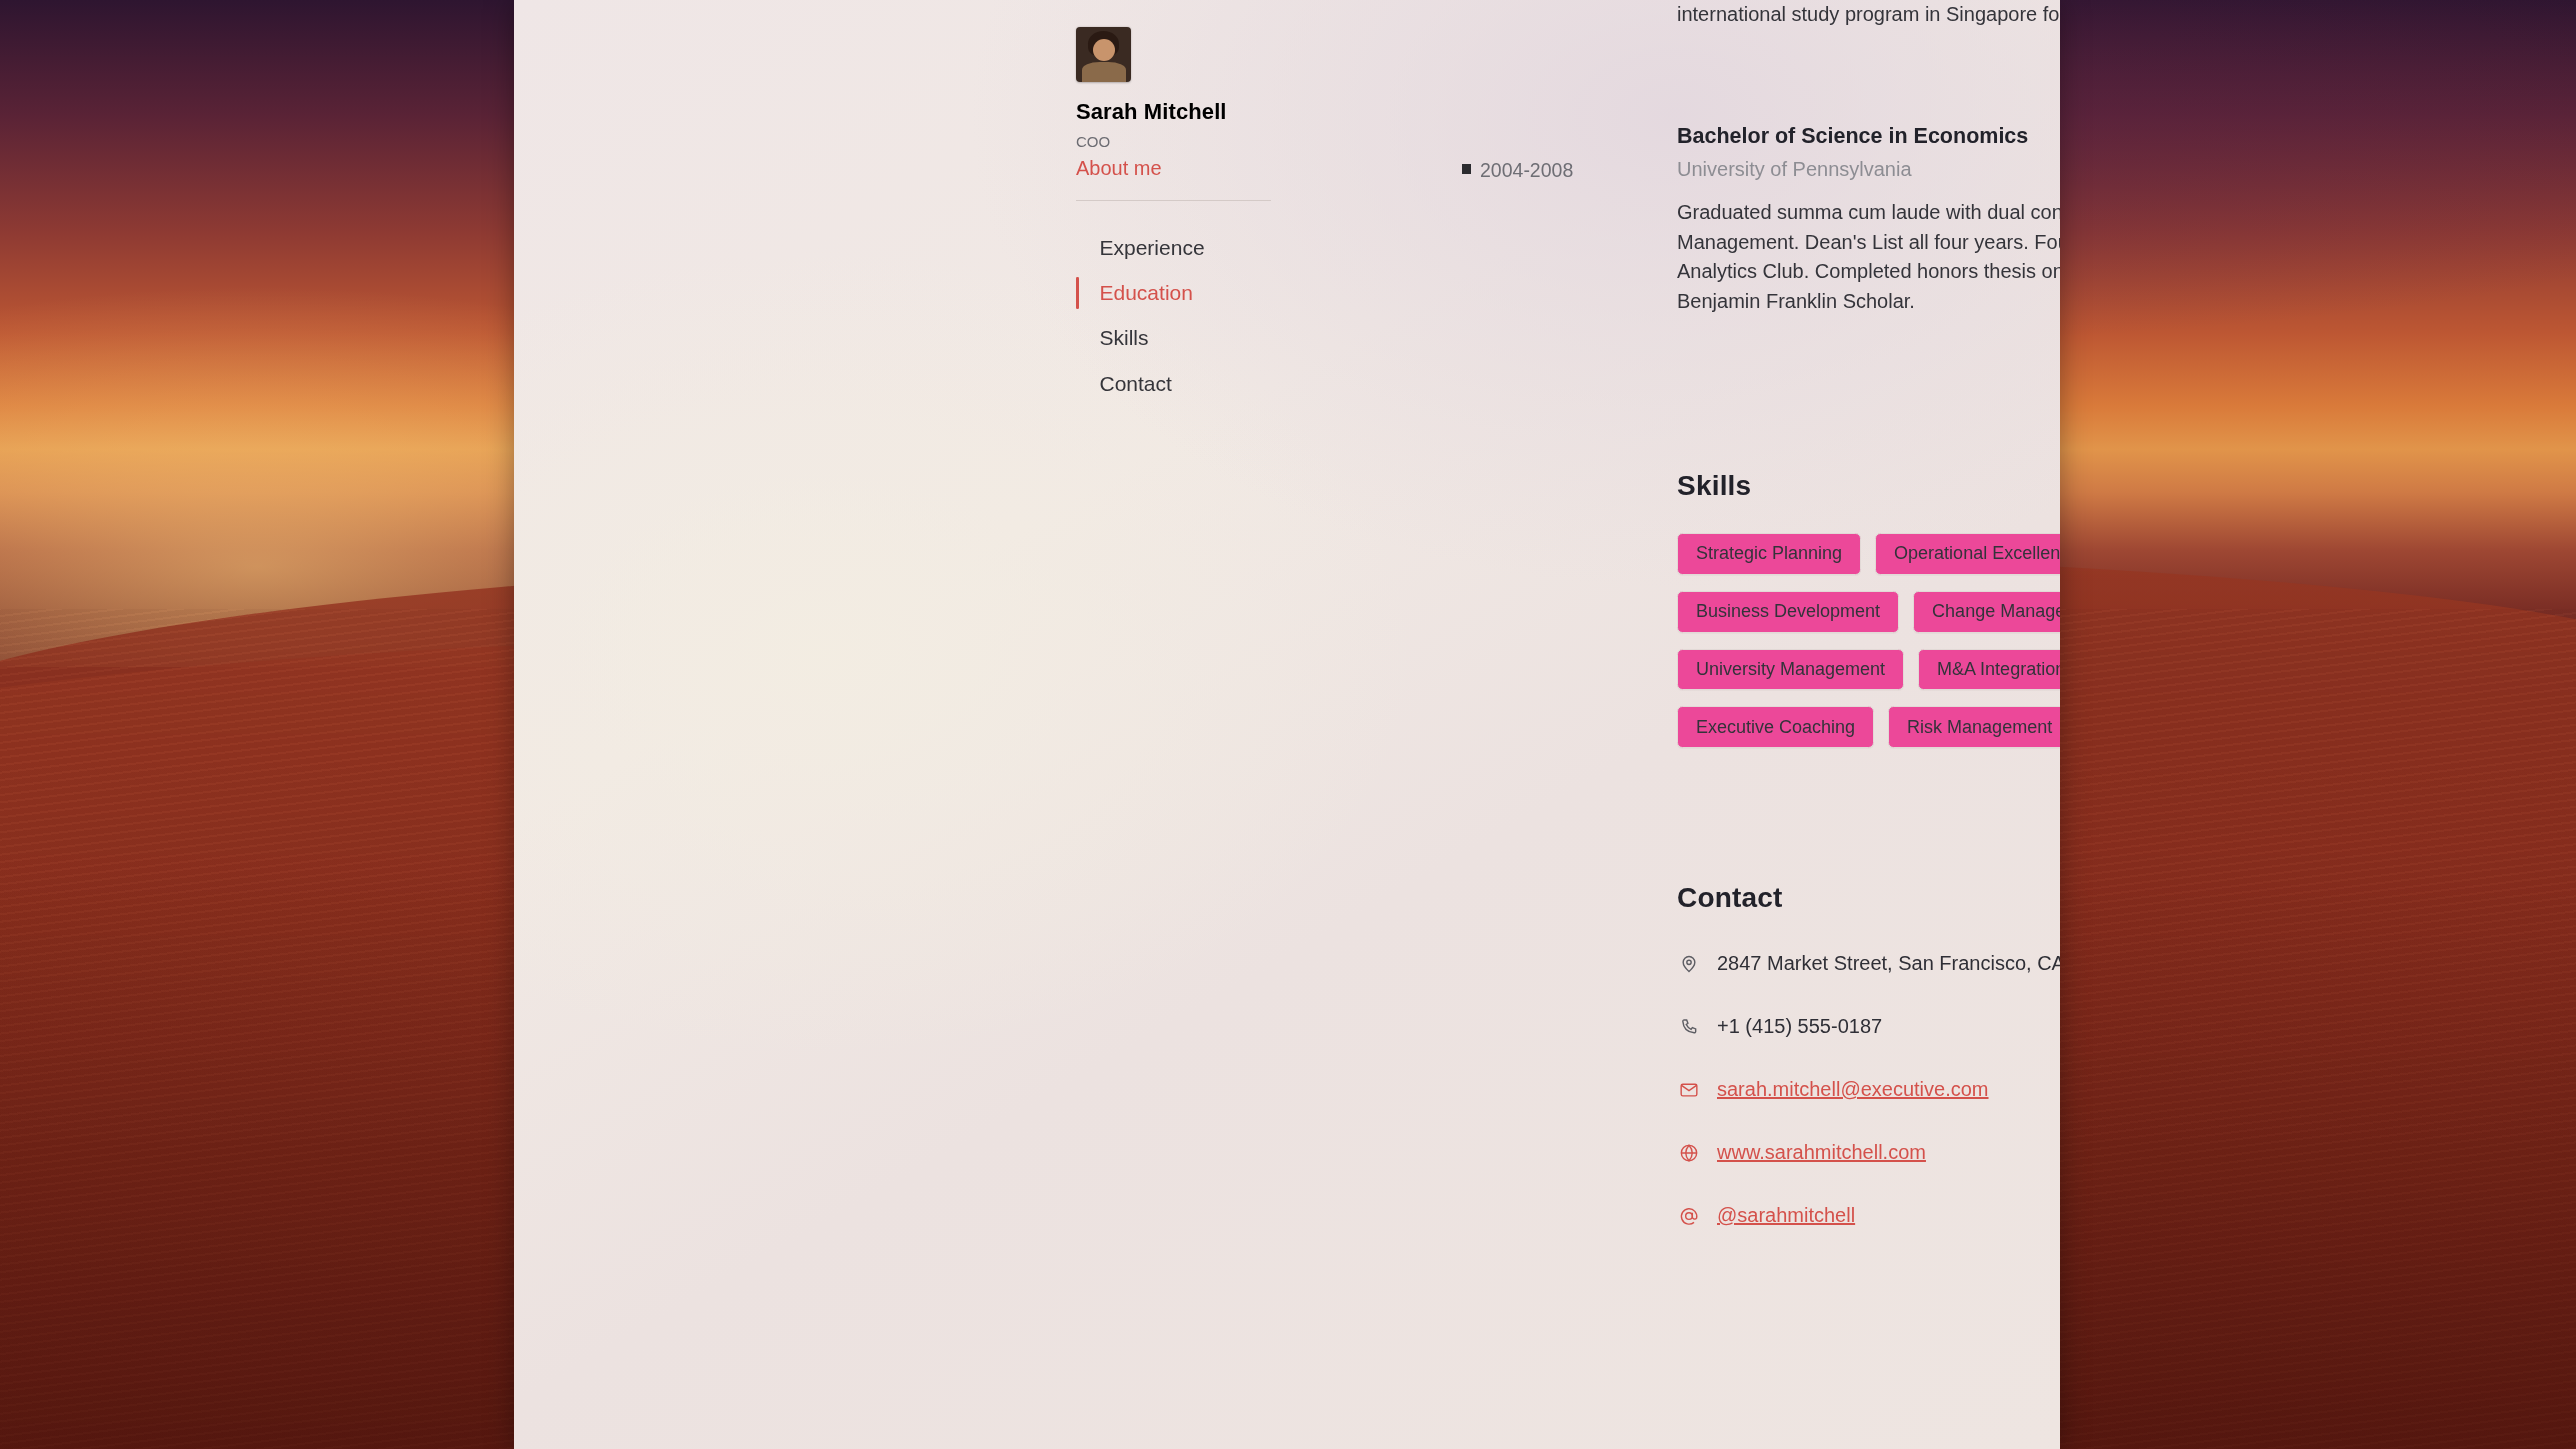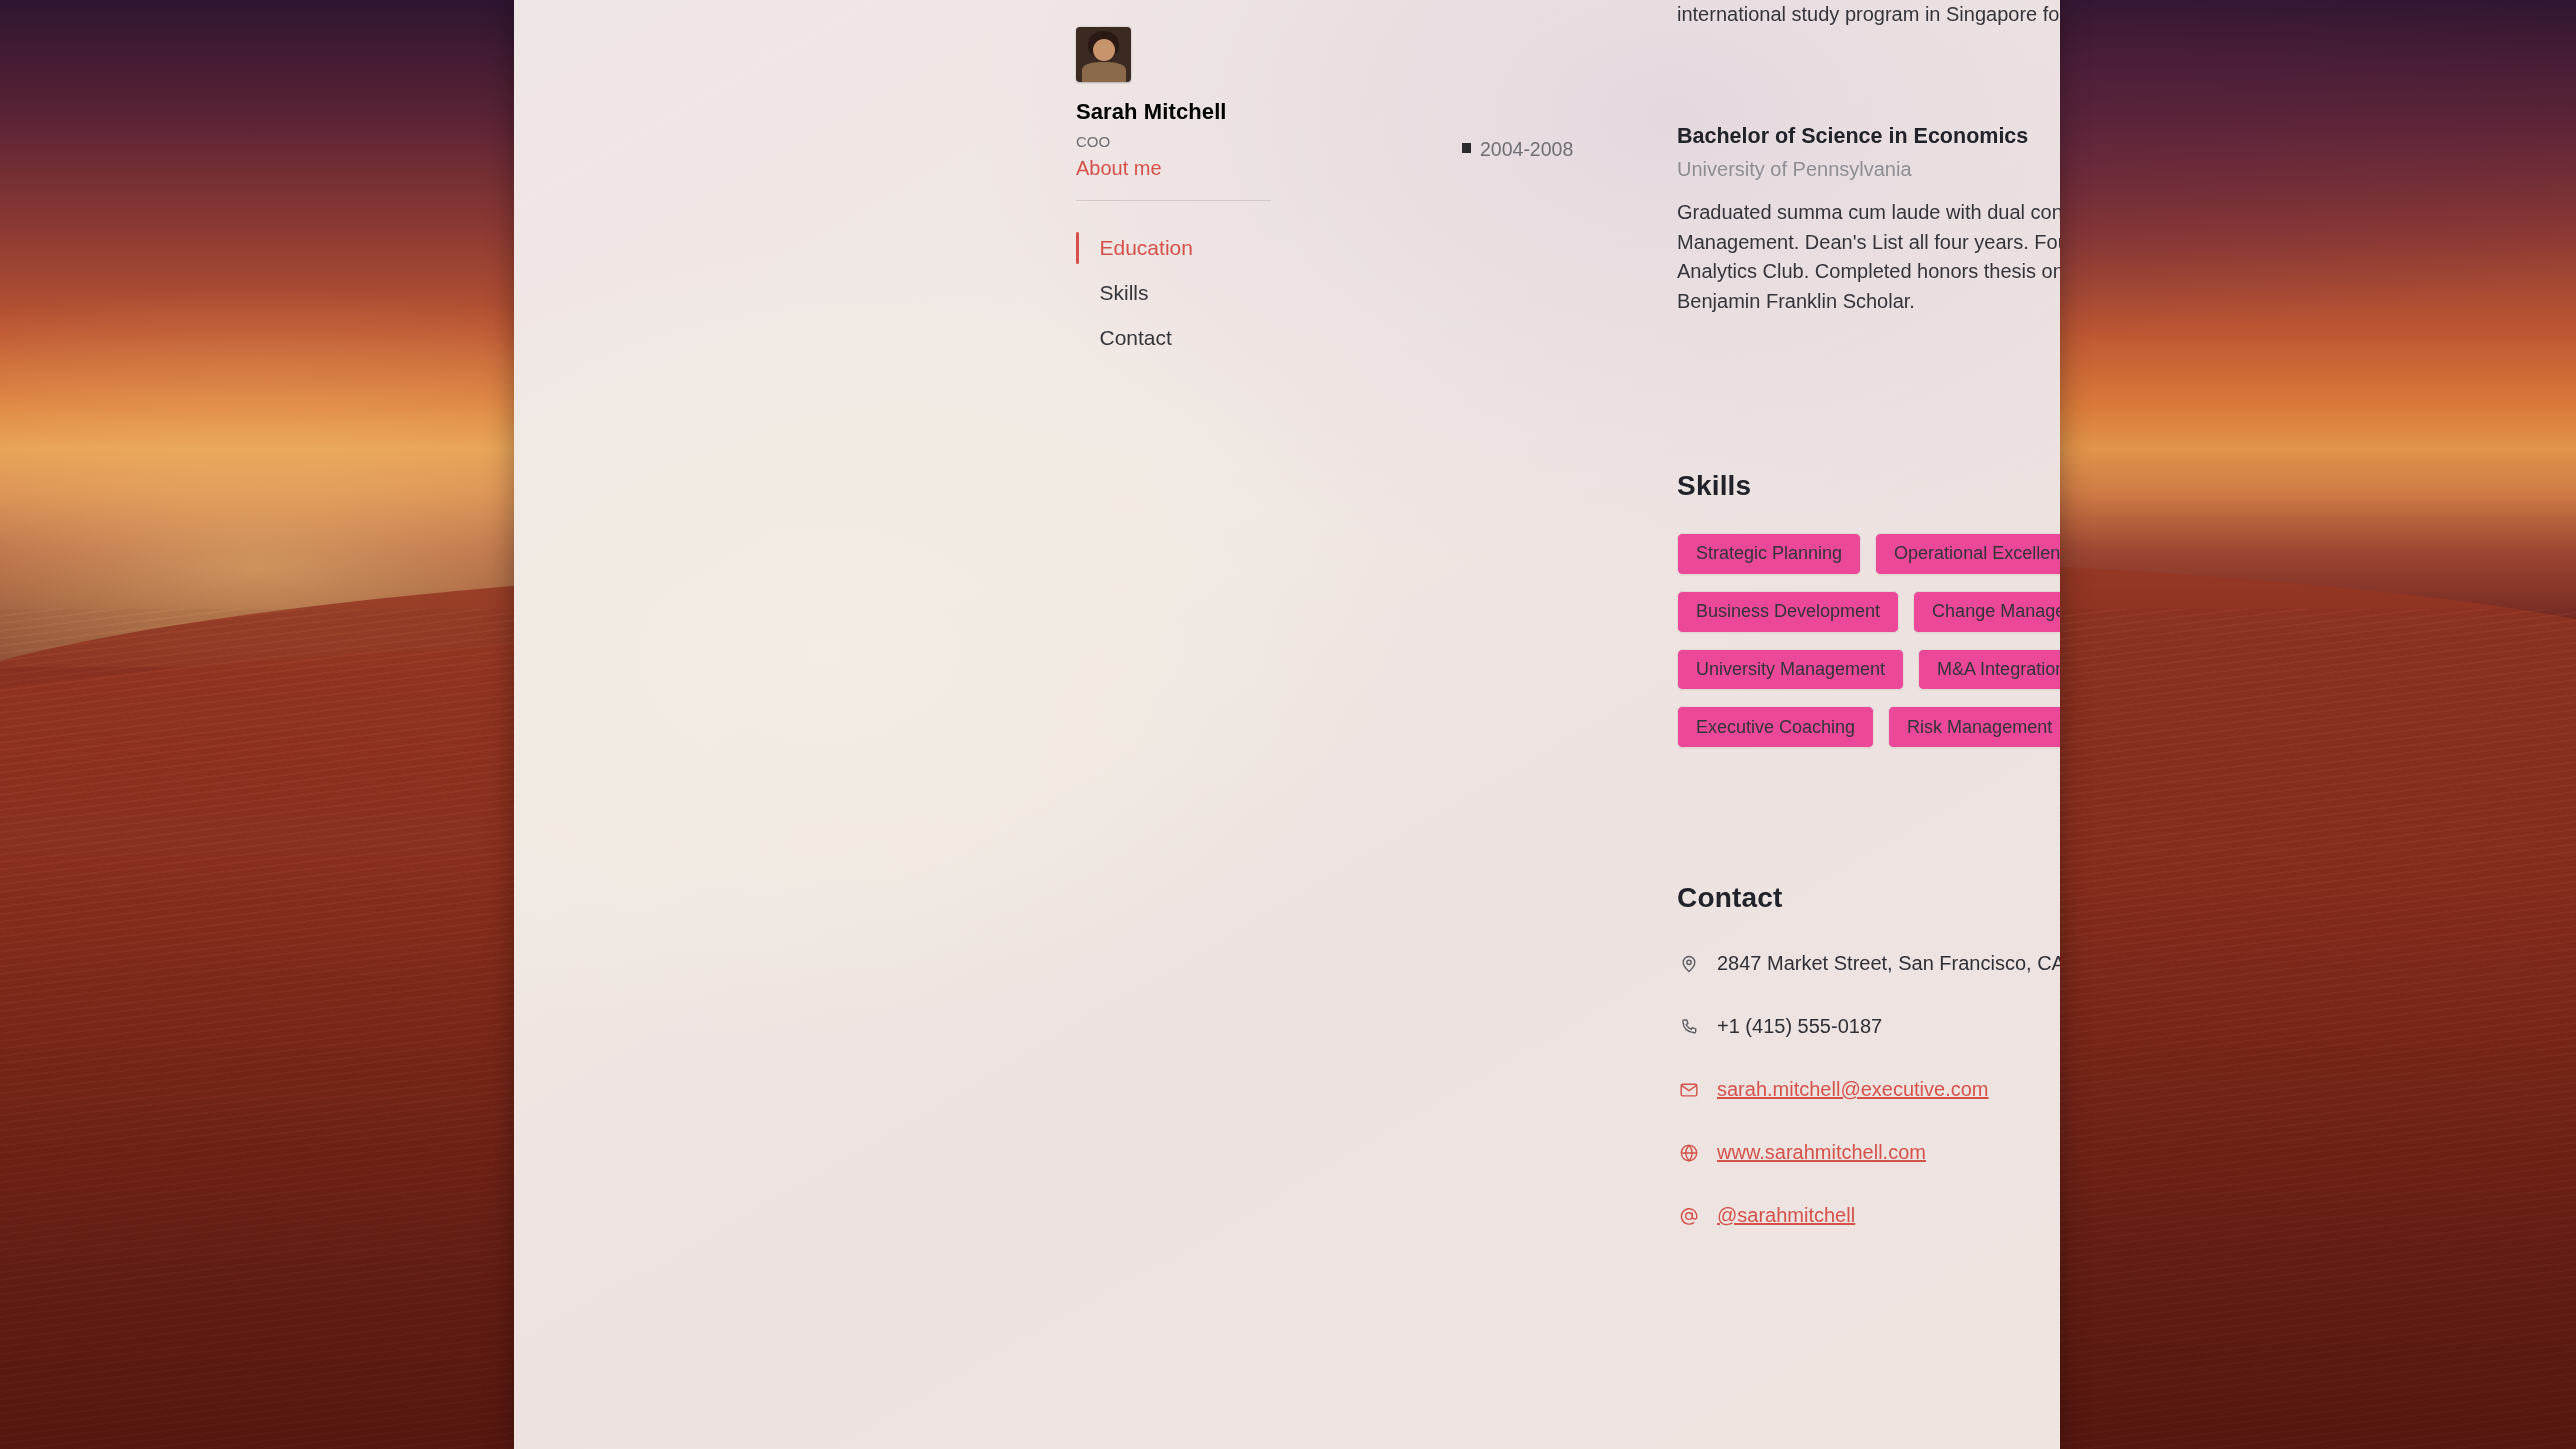--- a/index.html
+++ b/index.html
@@ -211,21 +211,21 @@
   }
   .edu-row {
     position: absolute;
     top: 124px;
     left: 0;
     width: 1047px;
   }
   .edu-date {
     position: absolute;
     left: 0;
-    top: 14px;
+    top: 35px;
     font-size: 19.5px;
     color: #6e6e74;
     padding-left: 34px;
   }
   .edu-date .sq {
     position: absolute;
     left: 16px;
     top: 5.4px;
     width: 9.4px;
     height: 9.4px;
@@ -338,20 +338,21 @@
         <div class="body"></div>
         <div class="hair"></div>
         <div class="face"></div>
       </div>
       <div class="sb-name">Sarah Mitchell</div>
       <div class="sb-role">COO</div>
       <div class="sb-email">About me</div>
       <div class="sb-divider"></div>
 
       <div class="nav">
+        <div class="nav-item">Experience</div>
         <div class="nav-item active">Education</div>
         <div class="nav-item">Skills</div>
         <div class="nav-item">Contact</div>
       </div>
     </div>
 
     <div class="main">
 
       <div class="edu-tail">international study program in Singapore focusing on Asia-Pacific business operations.</div>
 

